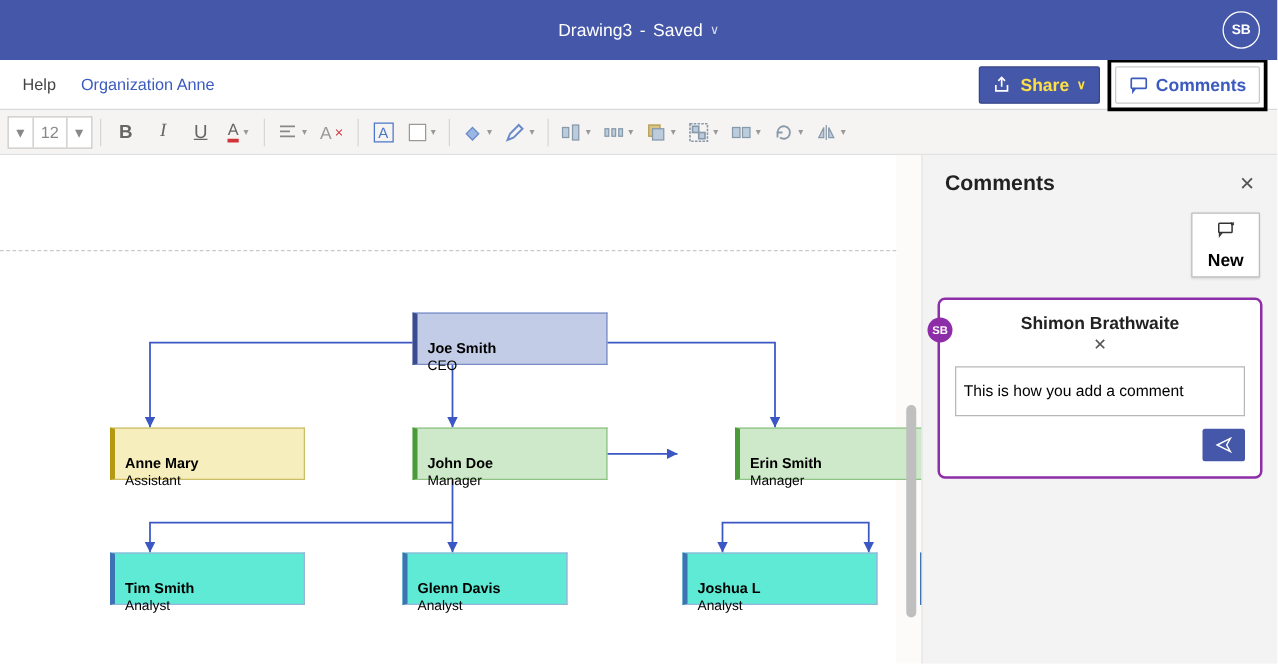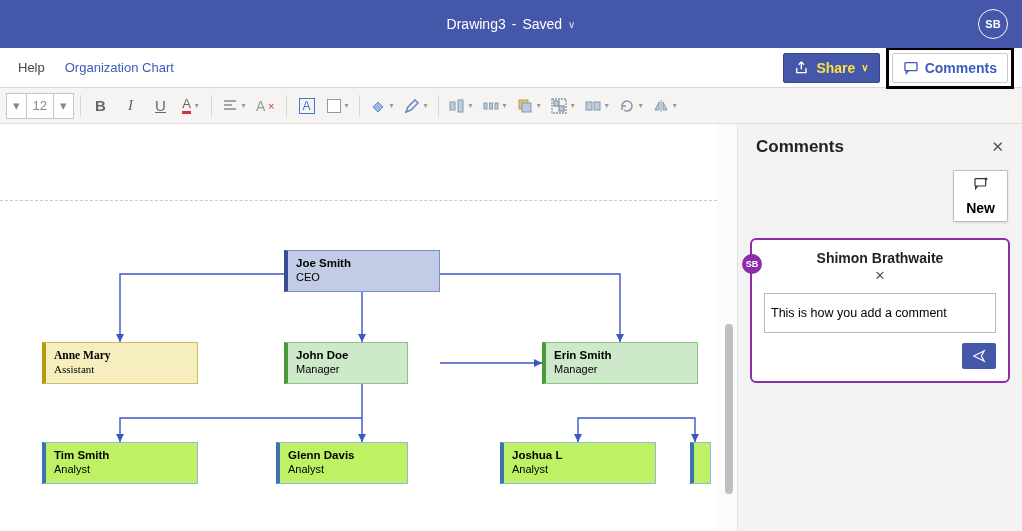--- a/index.html
+++ b/index.html
@@ -35,27 +35,27 @@
     svg.ico { width:16px; height:16px; display:block; }
 
     
     .workspace { display:flex; height: calc(531px - 48px - 40px - 36px); }
     .canvas-shell { flex:1; position:relative; background:#fcfbfa; overflow:hidden;}
     .canvas-paper { position:absolute; left:0; top:0; right:20px; bottom:0; background:white;}
     .dashline { position:absolute; top:76px; left:0; right:20px; border-top:1px dashed #c9c9c9;}
     .vscroll { position:absolute; right:4px; top:200px; width:8px; height:170px; background:#bfbfbf; border-radius:4px;}
 
     
-    .node { position:absolute; border:1px solid; padding:6px 8px 8px 8px; font-size:11px; }
+    .node { position:absolute; border:1px solid; padding:22px 8px 8px 8px; font-size:11px;margin-left:46px; }
     .node .name { font-weight:700; font-size:11.5px; }
     .node .role { font-size:11px; margin-top:2px;}
     .node.ceo   { background:#c3cce6; border-color:#7a8dc6; border-left:4px solid #3a4c90;}
-    .node.asst  { background:#f6eebc; border-color:#cdbd66; border-left:4px solid #b39a12;font-family:Liberation Serif, serif;}
+    .node.asst  { background:#f6eebc; border-color:#cdbd66; border-left:4px solid #b39a12;}
     .node.mgr   { background:#cee9c9; border-color:#8fc285; border-left:4px solid #4a9a3a;}
-    .node.anl   { background:#bef264; border-color:#94b6d9; border-left:4px solid #3d73b2;}
+    .node.anl   { background:#5eead4; border-color:#94b6d9; border-left:4px solid #3d73b2;}
 
     svg.connectors { position:absolute; left:0; top:0; }
     
     
     .comments-panel { width:285px; background:#f3f3f3; border-left:1px solid #e1e1e1; display:flex; flex-direction:column; }
     .cp-head { display:flex; align-items:center; padding:10px 14px 6px 18px;}
     .cp-head h2 { font-size:17px; font-weight:700; color:#222; flex:1;}
     .cp-close { font-size:15px; color:#555; cursor:pointer; padding:4px;}
     .cp-new-row { display:flex; justify-content:flex-end; padding:4px 14px 10px;}
     .new-btn { background:white; border:1px solid #bdbdbd; box-shadow:0 1px 2px rgba(0,0,0,.12); padding:5px 12px; display:flex; align-items:center; gap:8px; font-weight:700; font-size:14px; cursor:pointer; border-radius:1px;flex-direction:column;}
@@ -82,21 +82,21 @@
   <div class="avatar-circle">
     <span>SB</span>
   </div>
 </div>
 
 <div class="tabrow">
   <div class="tab">
       <span>Help</span>
     </div>
   <div class="tab active">
-      <span>Organization Chart</span>
+      <span>Organization Anne</span>
     </div>
   <div class="spacer"></div>
   <div class="share-btn">
     <svg class="sm-icon" viewBox="0 0 24 24" fill="none" stroke="white" stroke-width="2">
         <path d="M4 12v7h14v-7"></path>
         <path d="M11 3v11"></path>
         <path d="M7 7l4-4 4 4"></path>
       </svg>
     <span>Share</span>
     <span class="chev">∨</span>
@@ -246,21 +246,21 @@
       </svg>
     <div id="nodes-layer">
         <div class="node ceo" style="left: 284px; top: 126px; width: 156px; height: 42px;">
           <div class="name">Joe Smith</div>
           <div class="role">CEO</div>
         </div>
         <div class="node asst" style="left: 42px; top: 218px; width: 156px; height: 42px;">
           <div class="name">Anne Mary</div>
           <div class="role">Assistant</div>
         </div>
-        <div class="node mgr" style="left: 284px; top: 218px; width: 124px; height: 42px;">
+        <div class="node mgr" style="left: 284px; top: 218px; width: 156px; height: 42px;">
           <div class="name">John Doe</div>
           <div class="role">Manager</div>
         </div>
         <div class="node mgr" style="left: 542px; top: 218px; width: 156px; height: 42px;">
           <div class="name">Erin Smith</div>
           <div class="role">Manager</div>
         </div>
         <div class="node anl" style="left: 42px; top: 318px; width: 156px; height: 42px;">
           <div class="name">Tim Smith</div>
           <div class="role">Analyst</div>

